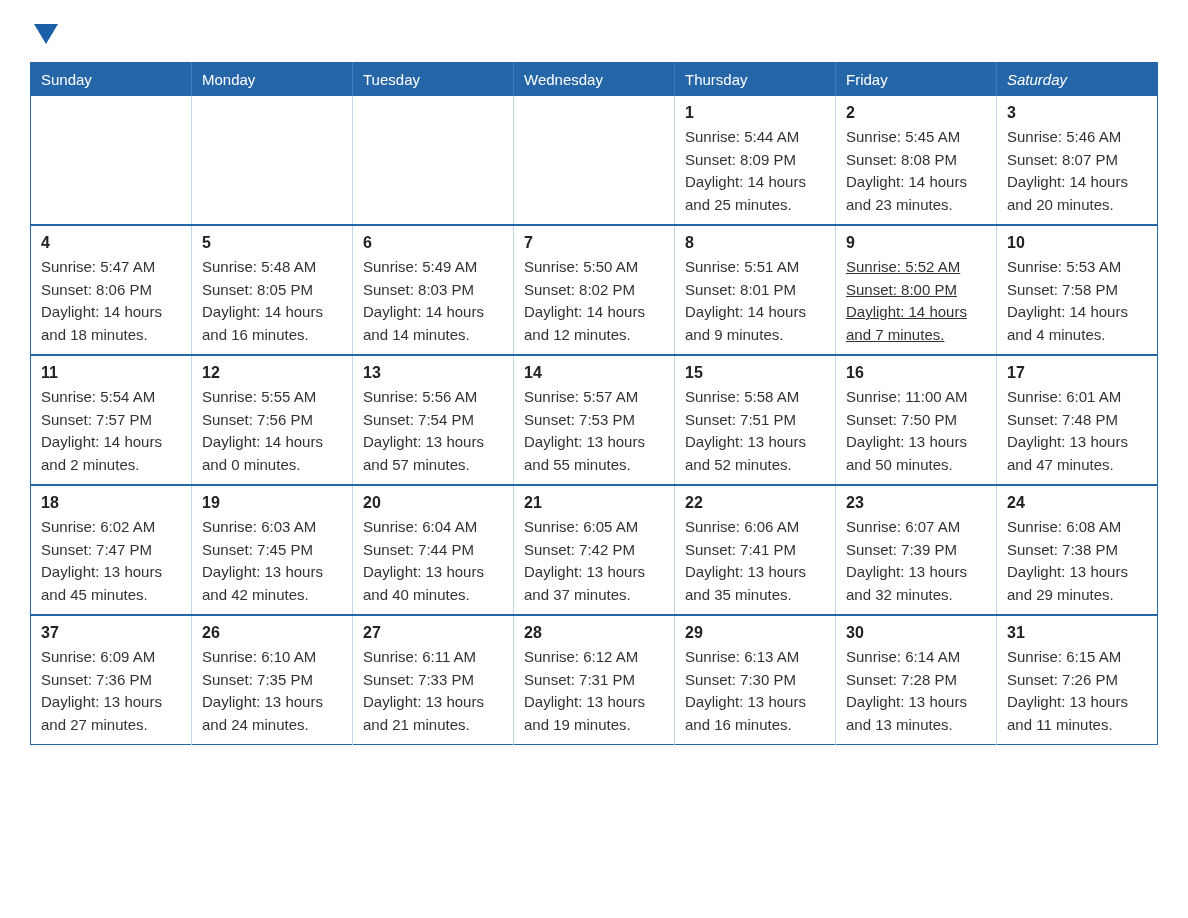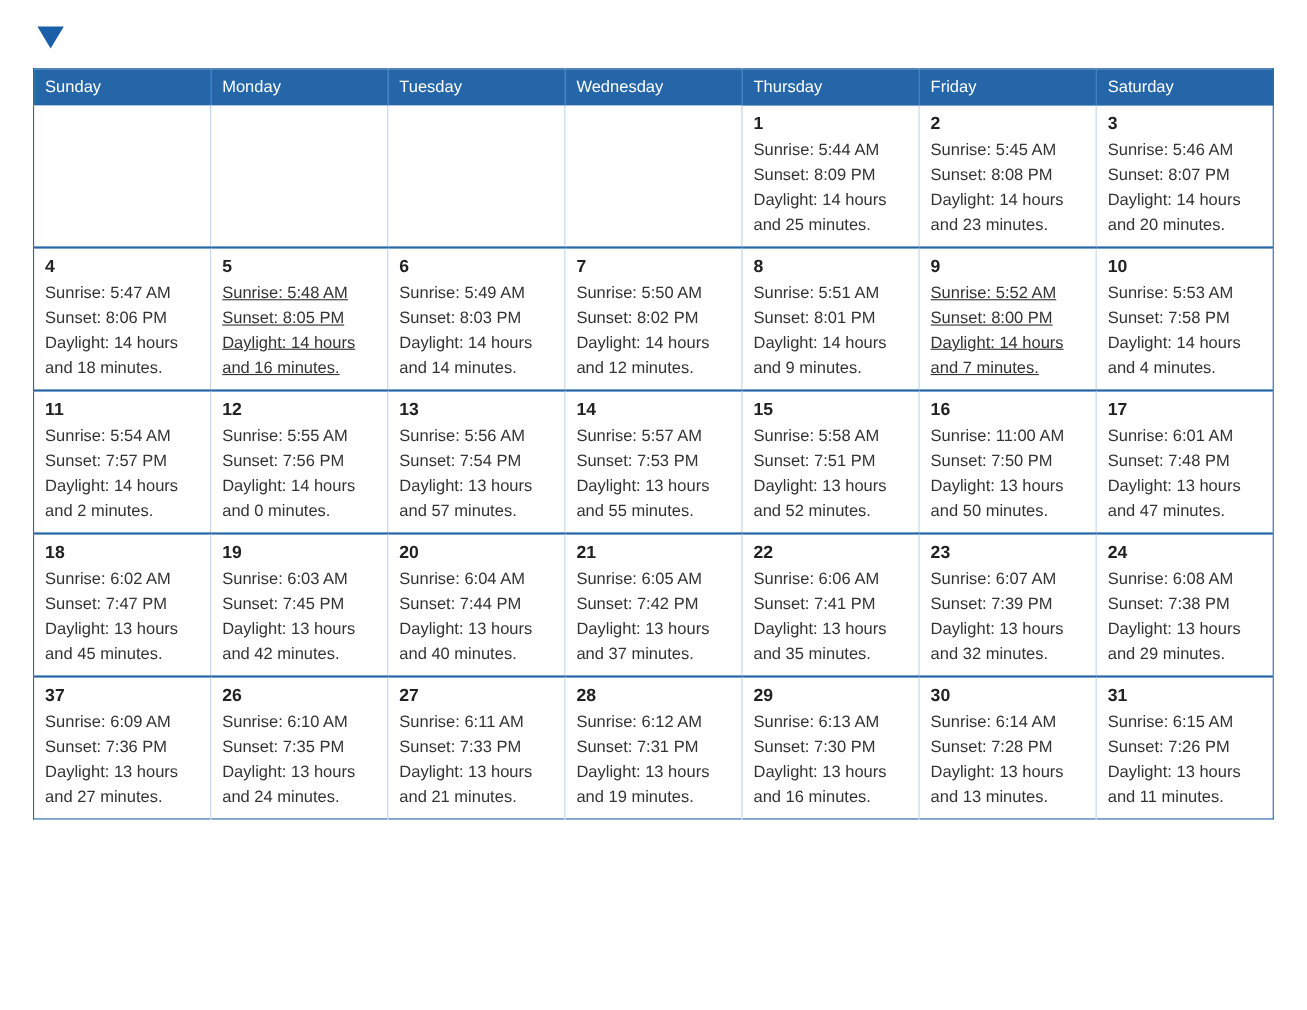--- a/index.html
+++ b/index.html
@@ -69,21 +69,21 @@
     }
     .calendar th {
       background: #2566a8;
       color: #fff;
       font-size: 15px;
       font-weight: normal;
       padding: 8px 10px;
       text-align: left;
       border-right: 1px solid #3a7bc8;
     }
-    .calendar th:last-child { border-right: none; }
+    .calendar th:last-child { border-right: none; font-style: italic; }
     .calendar td {
       vertical-align: top;
       padding: 8px 10px;
       border-right: 1px solid #c0d4ea;
       border-bottom: 2px solid #2566a8;
       font-size: 13px;
       width: 14.28%;
       min-height: 90px;
     }
     .calendar td:last-child { border-right: none; }
@@ -162,21 +162,21 @@
       <tr>
         <td>
           <span class="day-number">4</span>
           <div class="day-info" style="white-space: pre-line;">Sunrise: 5:47 AM
 Sunset: 8:06 PM
 Daylight: 14 hours
 and 18 minutes.</div>
         </td>
         <td>
           <span class="day-number">5</span>
-          <div class="day-info" style="white-space: pre-line; text-decoration: underline;">Sunrise: 5:48 AM
+          <div class="day-info" style="white-space: pre-line;">Sunrise: 5:48 AM
 Sunset: 8:05 PM
 Daylight: 14 hours
 and 16 minutes.</div>
         </td>
         <td>
           <span class="day-number">6</span>
           <div class="day-info" style="white-space: pre-line;">Sunrise: 5:49 AM
 Sunset: 8:03 PM
 Daylight: 14 hours
 and 14 minutes.</div>

